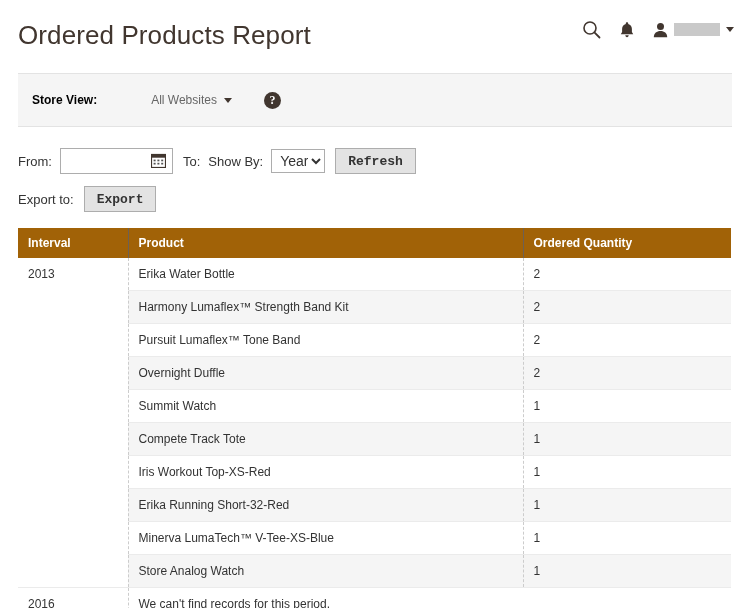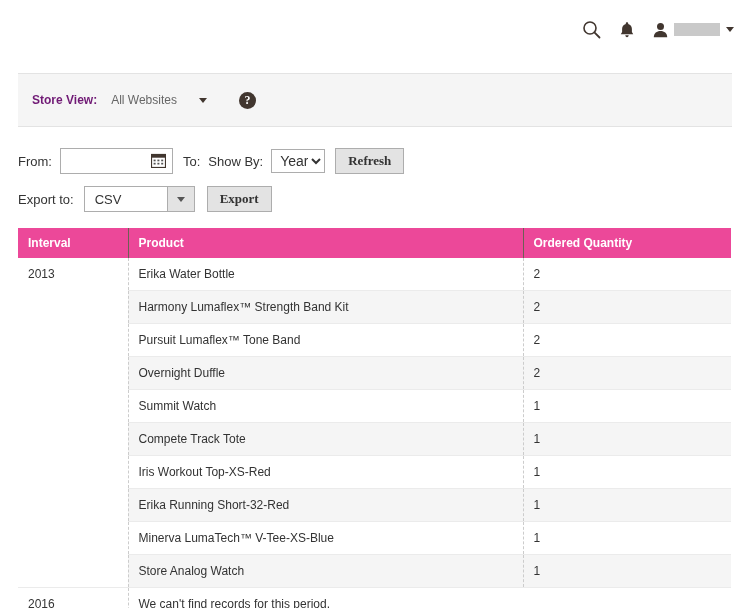--- a/index.html
+++ b/index.html
@@ -76,30 +76,31 @@
     border-top: 1px solid #e3e3e3;
     border-bottom: 1px solid #e3e3e3;
     display: flex;
     align-items: center;
     padding-left: 14px;
     box-sizing: border-box;
   }
   .store-view-label {
     font-size: 12px;
     font-weight: bold;
-    color: #701a75;
+    color: #000000;
     margin-right: 14px;
   }
   .store-view-value {
     font-size: 12px;
     color: #666666;
     display: flex;
     align-items: center;
-    gap: 22px;
-    cursor: pointer;
+    gap: 7px;
+    cursor: pointer;
+    margin-left: 40px;
   }
   .sv-caret {
     width: 0;
     height: 0;
     border-left: 4px solid transparent;
     border-right: 4px solid transparent;
     border-top: 5px solid #41362f;
   }
   .help-icon {
     margin-left: 32px;
@@ -164,21 +165,21 @@
     font-family: "Liberation Sans", sans-serif;
     color: #333333;
     margin: 0 10px 0 0;
     padding-left: 4px;
     box-sizing: border-box;
   }
   .btn {
     background: #e3e3e3;
     border: 1px solid #adadad;
     font-size: 13px;
-    font-family: Liberation Serif, serif;
+    font-family: Liberation Mono, monospace;
     color: #333333;
     font-weight: bold;
     height: 26px;
     padding: 0 12px;
     cursor: pointer;
     box-sizing: border-box;
   }
 
   
   .export-row {
@@ -230,21 +231,21 @@
   .grid-wrap {
     margin: 16px 19px 0 18px;
   }
   table.grid {
     width: 100%;
     border-collapse: collapse;
     font-size: 12px;
     table-layout: fixed;
   }
   table.grid th {
-    background: #ec4899;
+    background: #a16207;
     color: #ffffff;
     font-weight: bold;
     font-size: 12px;
     text-align: left;
     padding: 8px 10px;
     height: 28px;
     box-sizing: border-box;
     border-right: 1px solid #6d6054;
   }
   table.grid th:last-child { border-right: 0; }
@@ -270,20 +271,21 @@
   }
   tr.row-odd td.cell-product,
   tr.row-odd td.cell-qty { background: #ffffff; }
   tr.row-even td.cell-product,
   tr.row-even td.cell-qty { background: #f5f5f5; }
 </style>
 </head>
 <body>
 
 <div class="page-header">
+  <div class="page-title">Ordered Products Report</div>
 
   <div class="header-actions">
     <span class="hdr-icon">
       <svg width="19" height="19" viewBox="0 0 19 19">
         <circle cx="8" cy="8" r="6" fill="none" stroke="#41362f" stroke-width="1.6"></circle>
         <line x1="12.4" y1="12.4" x2="17.5" y2="17.5" stroke="#41362f" stroke-width="1.8" stroke-linecap="round"></line>
       </svg>
     </span>
 
     <span class="hdr-icon">
@@ -334,26 +336,20 @@
 
   <span class="flt-label">To:</span>
 
   <span class="flt-label">Show By:</span>
   <select class="show-by-select"><option>Year</option><option>Month</option><option>Day</option></select>
   <button class="btn">Refresh</button>
 </div>
 
 <div class="export-row">
   <span class="export-label">Export to:</span>
-  <span class="export-select-wrap">
-    <span class="export-select-value">CSV</span>
-    <span class="export-select-arrow">
-      <span class="export-arrow-glyph"></span>
-    </span>
-  </span>
   <button class="btn">Export</button>
 </div>
 
 <div class="grid-wrap">
   <table class="grid">
     <colgroup>
       <col class="col-interval">
       <col>
       <col class="col-qty">
     </colgroup>

